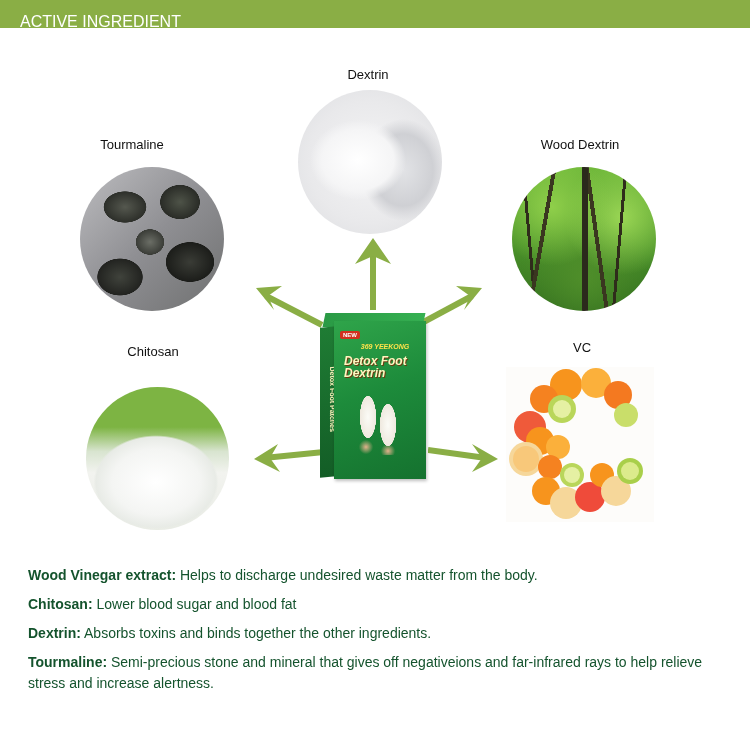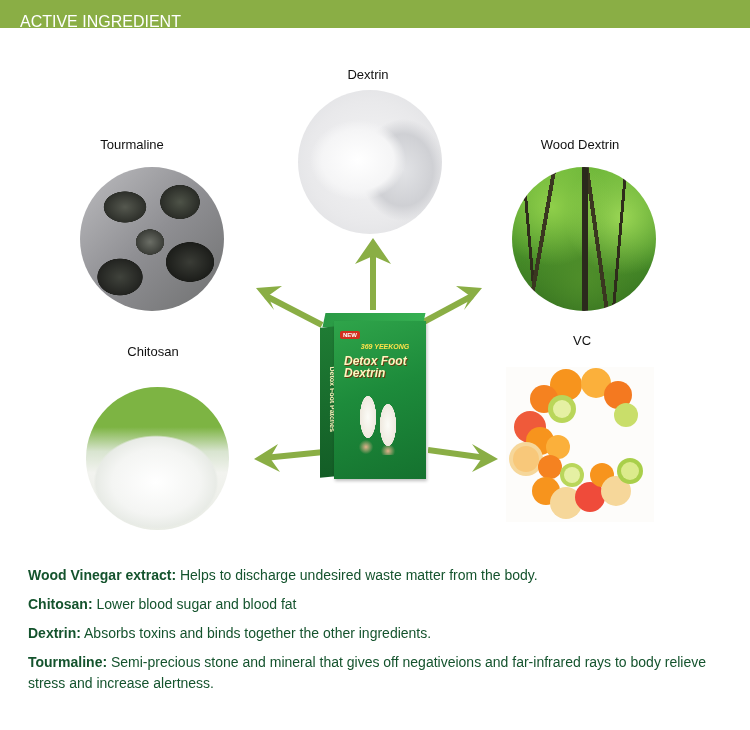--- a/index.html
+++ b/index.html
@@ -138,21 +138,21 @@
 <body>
 
 <div class="header">
   <span class="header-title">ACTIVE INGREDIENT</span>
 </div>
 
 <div class="label" style="left:368px; top:67px;">Dextrin</div>
 <div class="label" style="left:132px; top:137px;">Tourmaline</div>
 <div class="label" style="left:580px; top:137px;">Wood Dextrin</div>
 <div class="label" style="left:153px; top:344px;">Chitosan</div>
-<div class="label" style="left:582px; top:333px;">VC</div>
+<div class="label" style="left:582px; top:340px;">VC</div>
 
 <div class="circle c-dextrin"></div>
 <div class="circle c-tourmaline"></div>
 <div class="circle c-forest"></div>
 <div class="circle c-chitosan"></div>
 
 <div class="vc-wrap">
   <svg width="148" height="155" viewBox="0 0 148 155">
     <g>
       <circle cx="60" cy="18" r="16" fill="#f7941d"></circle>
@@ -220,14 +220,14 @@
 <div class="desc" style="top:565px;">
   <b>Wood Vinegar extract:</b><span> Helps to discharge undesired waste matter from the body.</span>
 </div>
 <div class="desc" style="top:594px;">
   <b>Chitosan:</b><span> Lower blood sugar and blood fat</span>
 </div>
 <div class="desc" style="top:623px;">
   <b>Dextrin:</b><span> Absorbs toxins and binds together the other ingredients.</span>
 </div>
 <div class="desc" style="top:652px;">
-  <b>Tourmaline:</b><span> Semi-precious stone and mineral that gives off negativeions and far-infrared rays to body relieve stress and increase alertness.</span>
+  <b>Tourmaline:</b><span> Semi-precious stone and mineral that gives off negativeions and far-infrared rays to help relieve stress and increase alertness.</span>
 </div>
 
 </body></html>

